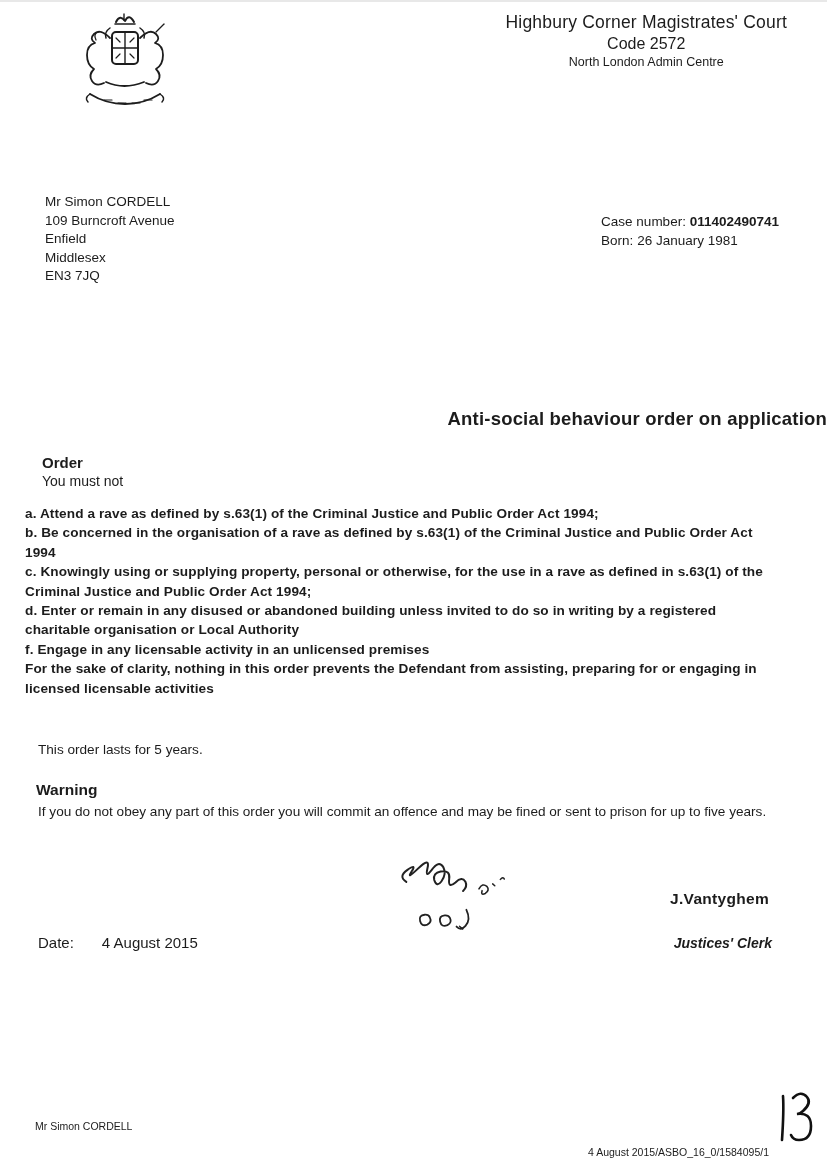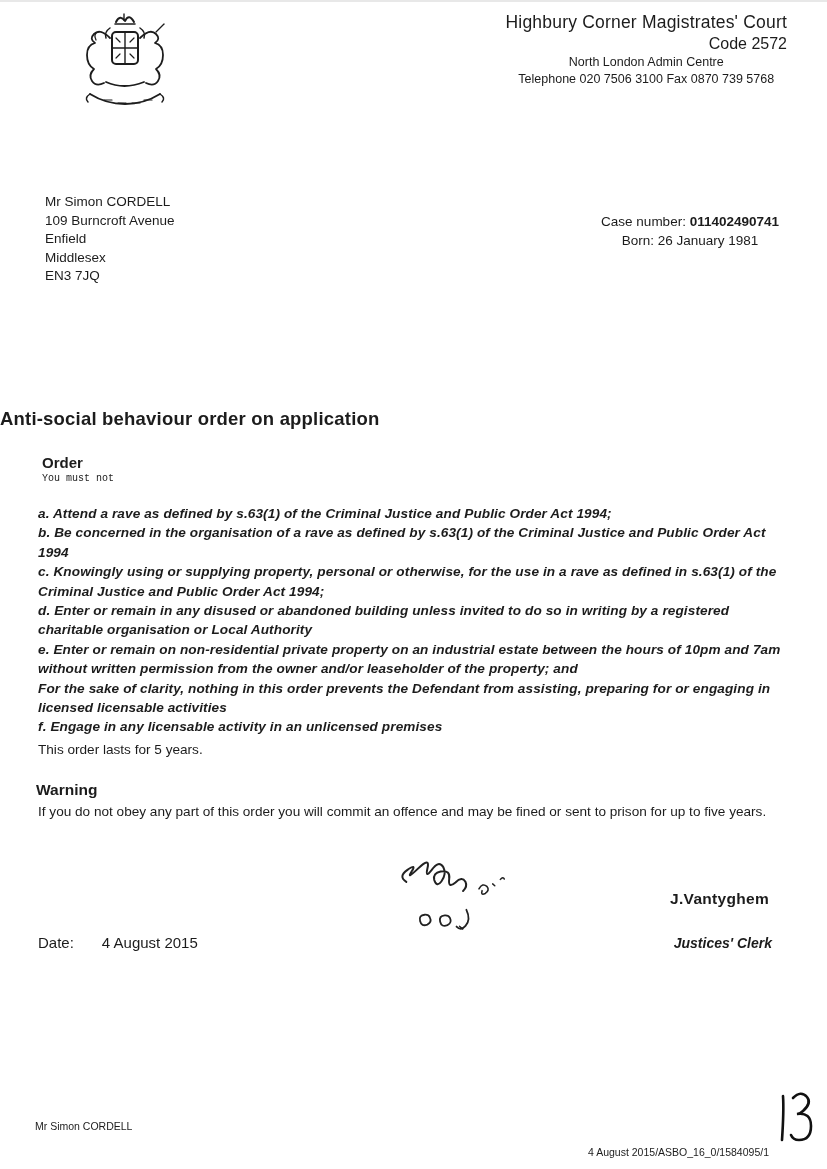--- a/index.html
+++ b/index.html
@@ -11,37 +11,37 @@
     background: #ffffff;
     font-family: "Liberation Sans", sans-serif;
     color: #1c1c1c;
     overflow: hidden;
   }
   
   .crest { position: absolute; left: 60px; top: 8px; width: 130px; height: 112px; }
   .crest svg { width: 100%; height: 100%; }
   .letterhead { position: absolute; top: 10px; right: 40px; text-align: right; }
   .court-name { font-size: 17.5px; line-height: 21px; letter-spacing: 0.2px; }
-  .court-code { font-size: 16px; line-height: 21px; }
+  .court-code { font-size: 16px; line-height: 21px; text-align: center; }
   .lh-small   { font-size: 12.5px; line-height: 16.5px; text-align: center; }
   
   .recipient { position: absolute; left: 45px; top: 191px; font-size: 13.5px; line-height: 18.5px; }
-  .case-block { position: absolute; right: 48px; top: 210px; text-align: center; font-size: 13.5px; line-height: 19px; }
+  .case-block { position: absolute; right: 48px; top: 210px; text-align: left; font-size: 13.5px; line-height: 19px; }
   .case-number { font-weight: bold; }
   
   .doc-title {
     position: absolute; left: 0; top: 406px; width: 100%;
-    text-align: left; font-size: 18.5px; font-weight: bold; letter-spacing: 0.2px;
+    text-align: right; font-size: 18.5px; font-weight: bold; letter-spacing: 0.2px;
   }
   
   .order-heading { position: absolute; left: 42px; top: 452px; font-size: 15px; font-weight: bold; }
-  .order-intro   { position: absolute; left: 42px; top: 471px; font-size: 10px; font-family: Liberation Mono, monospace; }
+  .order-intro   { position: absolute; left: 42px; top: 471px; font-size: 14px; }
   .order-body {
-    position: absolute; left: 38px; top: 502px; width: 756px;
-    font-size: 13.6px; line-height: 19.4px; font-style: italic;
+    position: absolute; left: 25px; top: 502px; width: 756px;
+    font-size: 13.6px; line-height: 19.4px;
   }
   .order-body p { margin: 0; font-weight: bold; letter-spacing: 0.1px; }
   .duration-line { position: absolute; left: 38px; top: 740px; font-size: 13.6px; }
   .duration-line .bold { font-weight: normal; }
   
   .warning-heading { position: absolute; left: 36px; top: 779px; font-size: 15.5px; font-weight: bold; }
   .warning-text { position: absolute; left: 38px; top: 800px; width: 750px; font-size: 13.6px; line-height: 19px; }
   
   .signature-scribble { position: absolute; left: 393px; top: 838px; width: 140px; height: 100px; transform: rotate(-4deg); }
   .signatory { position: absolute; right: 58px; top: 888px; font-size: 15.5px; font-weight: bold; letter-spacing: 0.3px; text-align: right; }
@@ -82,21 +82,20 @@
       <path d="M30 84 q16 10 35 10 q19 0 35 -10" stroke-width="1.8"></path>
       <path d="M30 84 q-6 4 -2 8 M100 84 q6 4 2 8" stroke-width="1.5"></path>
       <path d="M44 90 h8 M58 93 h8 M72 93 h8 M84 90 h8" stroke-width="1.2"></path>
     </svg>
   </div>
 
   <div class="letterhead">
     <div class="court-name">Highbury Corner Magistrates' Court</div>
     <div class="court-code">Code 2572</div>
     <div class="lh-small">North London Admin Centre</div>
-    <div class="lh-small">Telephone 020 7506 3100 Fax 0870 739 5768</div>
   </div>
 
   <div class="recipient">
     <div>Mr Simon CORDELL</div>
     <div>109 Burncroft Avenue</div>
     <div>Enfield</div>
     <div>Middlesex</div>
     <div>EN3 7JQ</div>
   </div>
 
@@ -108,23 +107,22 @@
   <div class="doc-title">Anti-social behaviour order on application</div>
 
   <div class="order-heading">Order</div>
   <div class="order-intro">You must not</div>
 
   <div class="order-body">
     <p>a. Attend a rave as defined by s.63(1) of the Criminal Justice and Public Order Act 1994;</p>
     <p>b. Be concerned in the organisation of a rave as defined by s.63(1) of the Criminal Justice and Public Order Act 1994</p>
     <p>c. Knowingly using or supplying property, personal or otherwise, for the use in a rave as defined in s.63(1) of the Criminal Justice and Public Order Act 1994;</p>
     <p>d. Enter or remain in any disused or abandoned building unless invited to do so in writing by a registered charitable organisation or Local Authority</p>
-    <p>e. Enter or remain on non-residential private property on an industrial estate between the hours of 10pm and 7am without written permission from the owner and/or leaseholder of the property; and</p>
+    <p>f. Engage in any licensable activity in an unlicensed premises</p>
     <p>For the sake of clarity, nothing in this order prevents the Defendant from assisting, preparing for or engaging in licensed licensable activities</p>
-    <p>f. Engage in any licensable activity in an unlicensed premises</p>
   </div>
 
   <div class="duration-line"><span>This order lasts for </span><span class="bold">5 years</span><span>.</span></div>
 
   <div class="warning-heading">Warning</div>
   <div class="warning-text">If you do not obey any part of this order you will commit an offence and may be fined or sent to prison for up to five years.</div>
 
   <div class="signature-scribble">
     <svg viewBox="0 0 140 100" fill="none" stroke="#222" stroke-width="2" stroke-linecap="round" stroke-linejoin="round">
       <path d="M14 38 q-8 -6 2 -12 q10 -6 4 2 q-6 8 6 -2 q14 -12 10 0 q-3 10 4 2 q8 -10 12 -2 q3 7 -3 14 q-5 6 -7 -2 q-1 -7 7 -8 q10 -1 8 8 q-2 10 6 4 q7 -6 10 0 q2 5 -3 9"></path>

